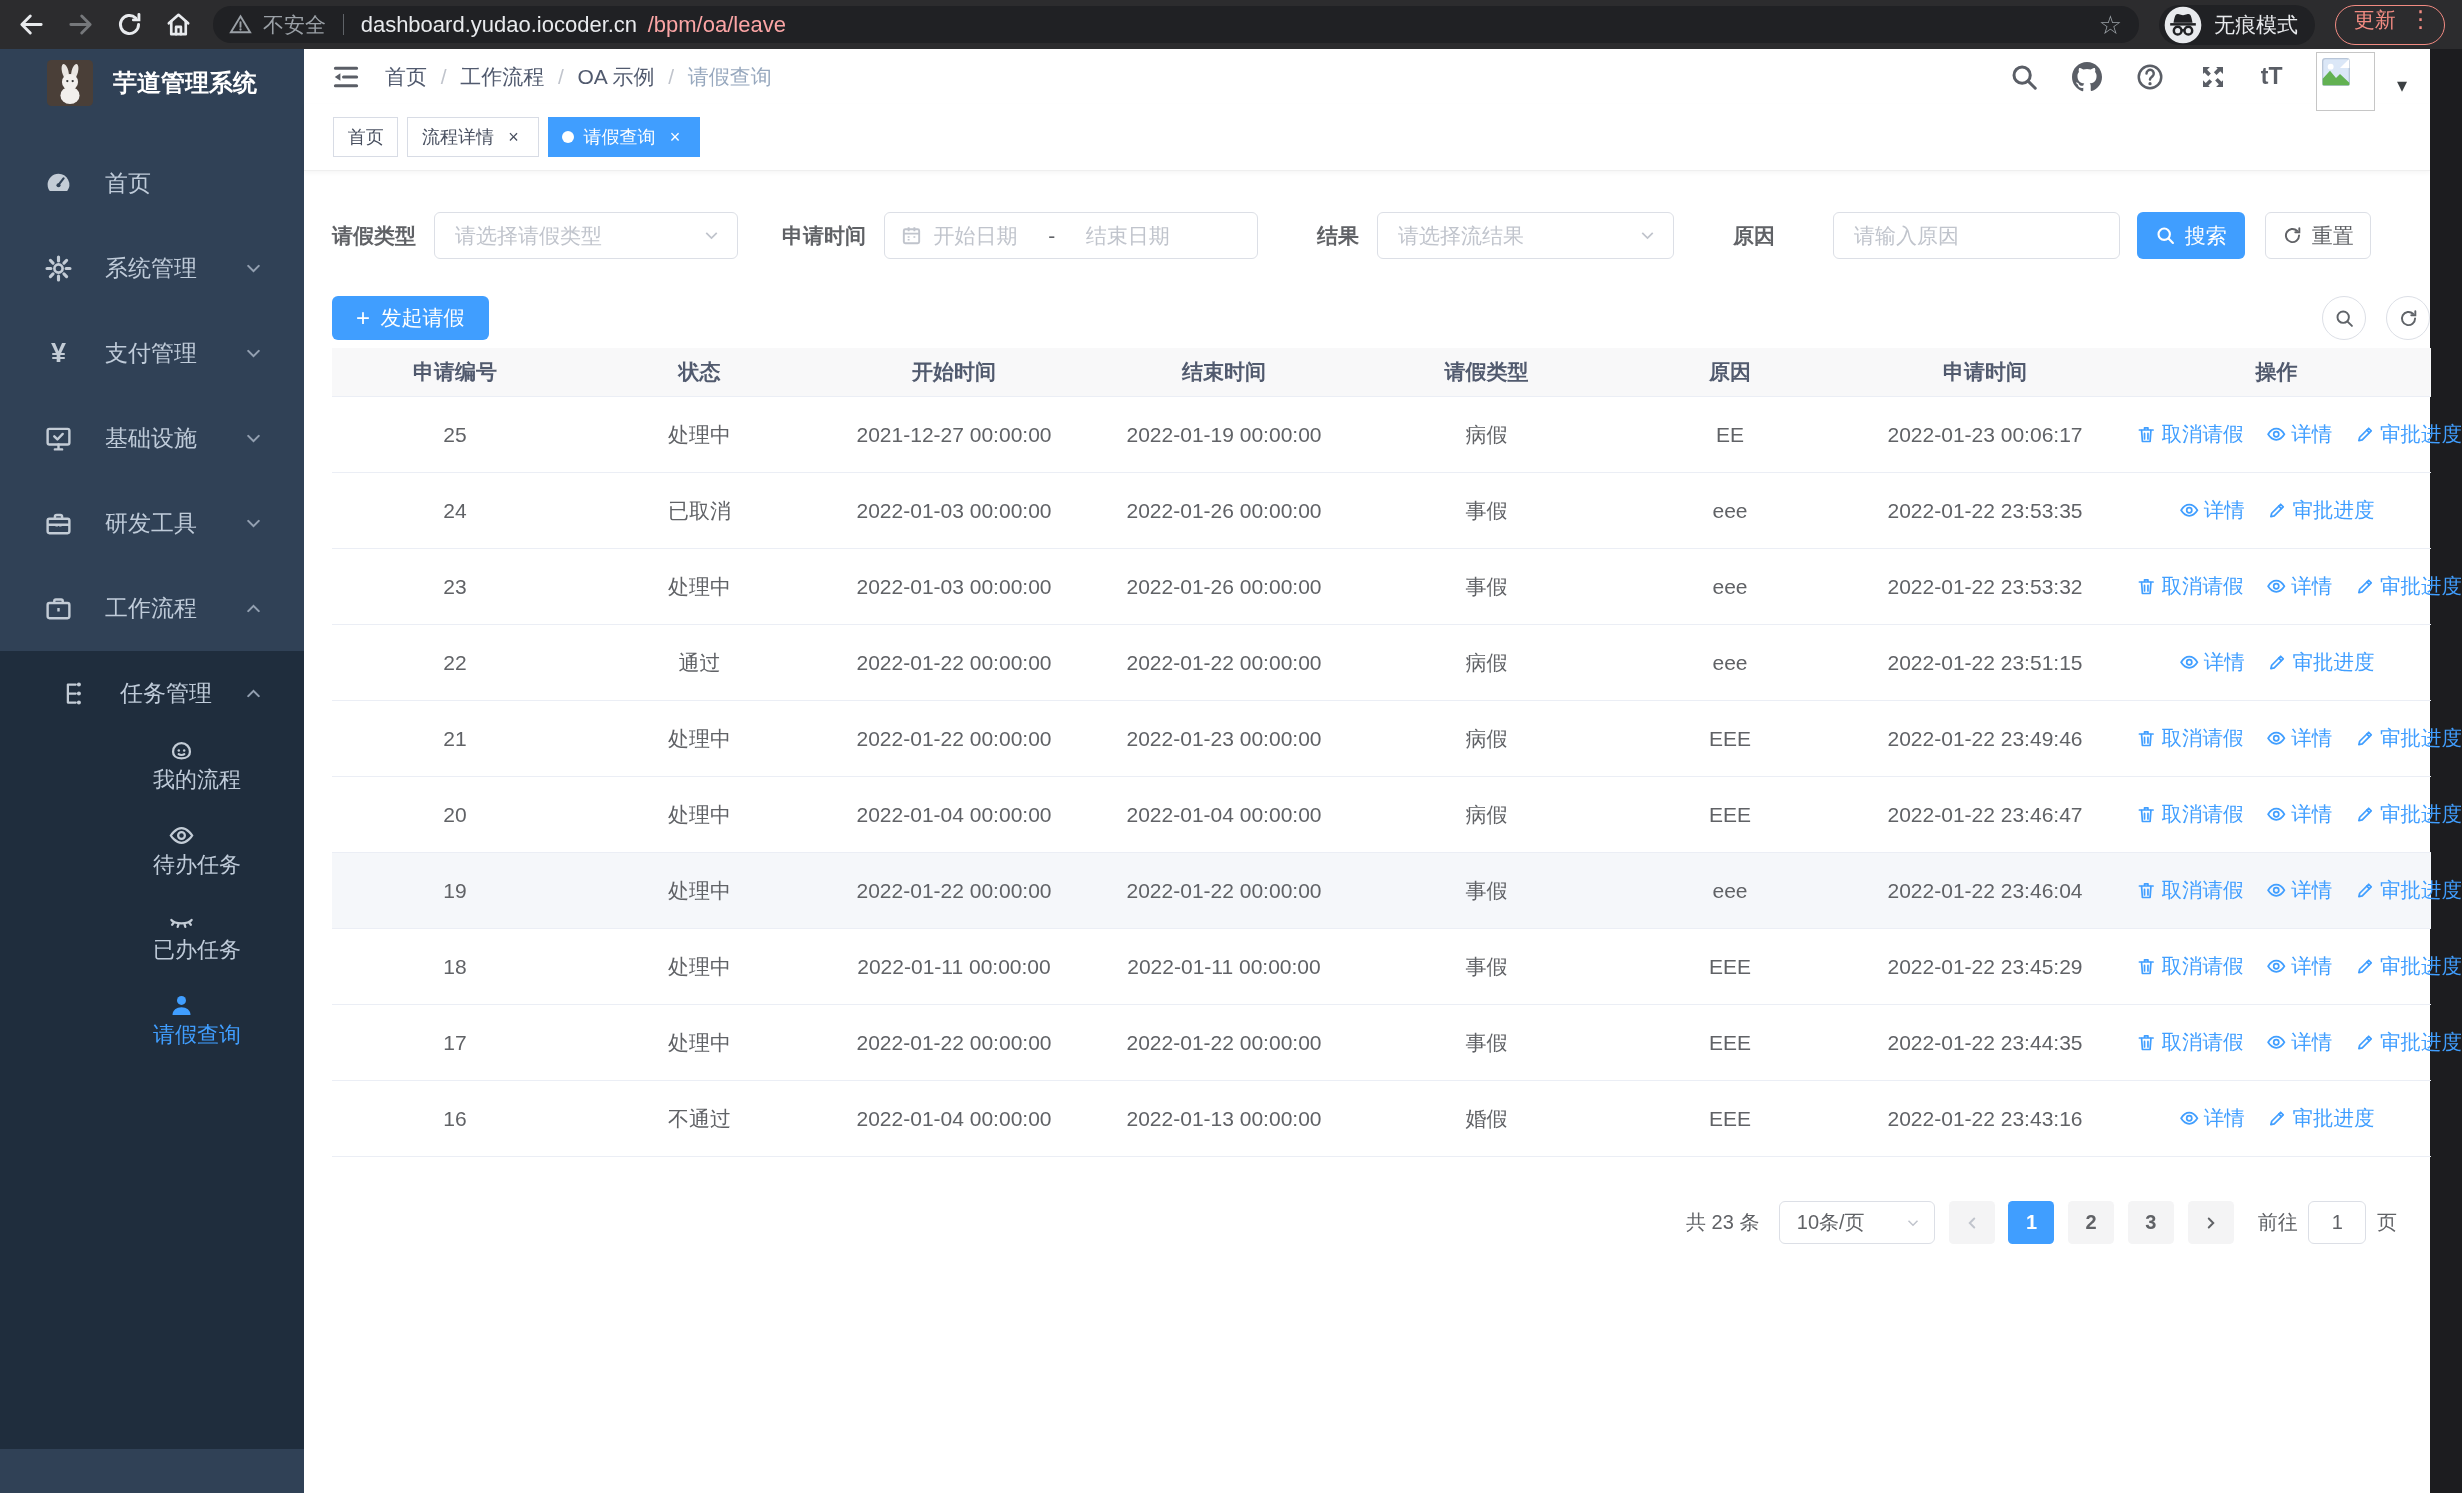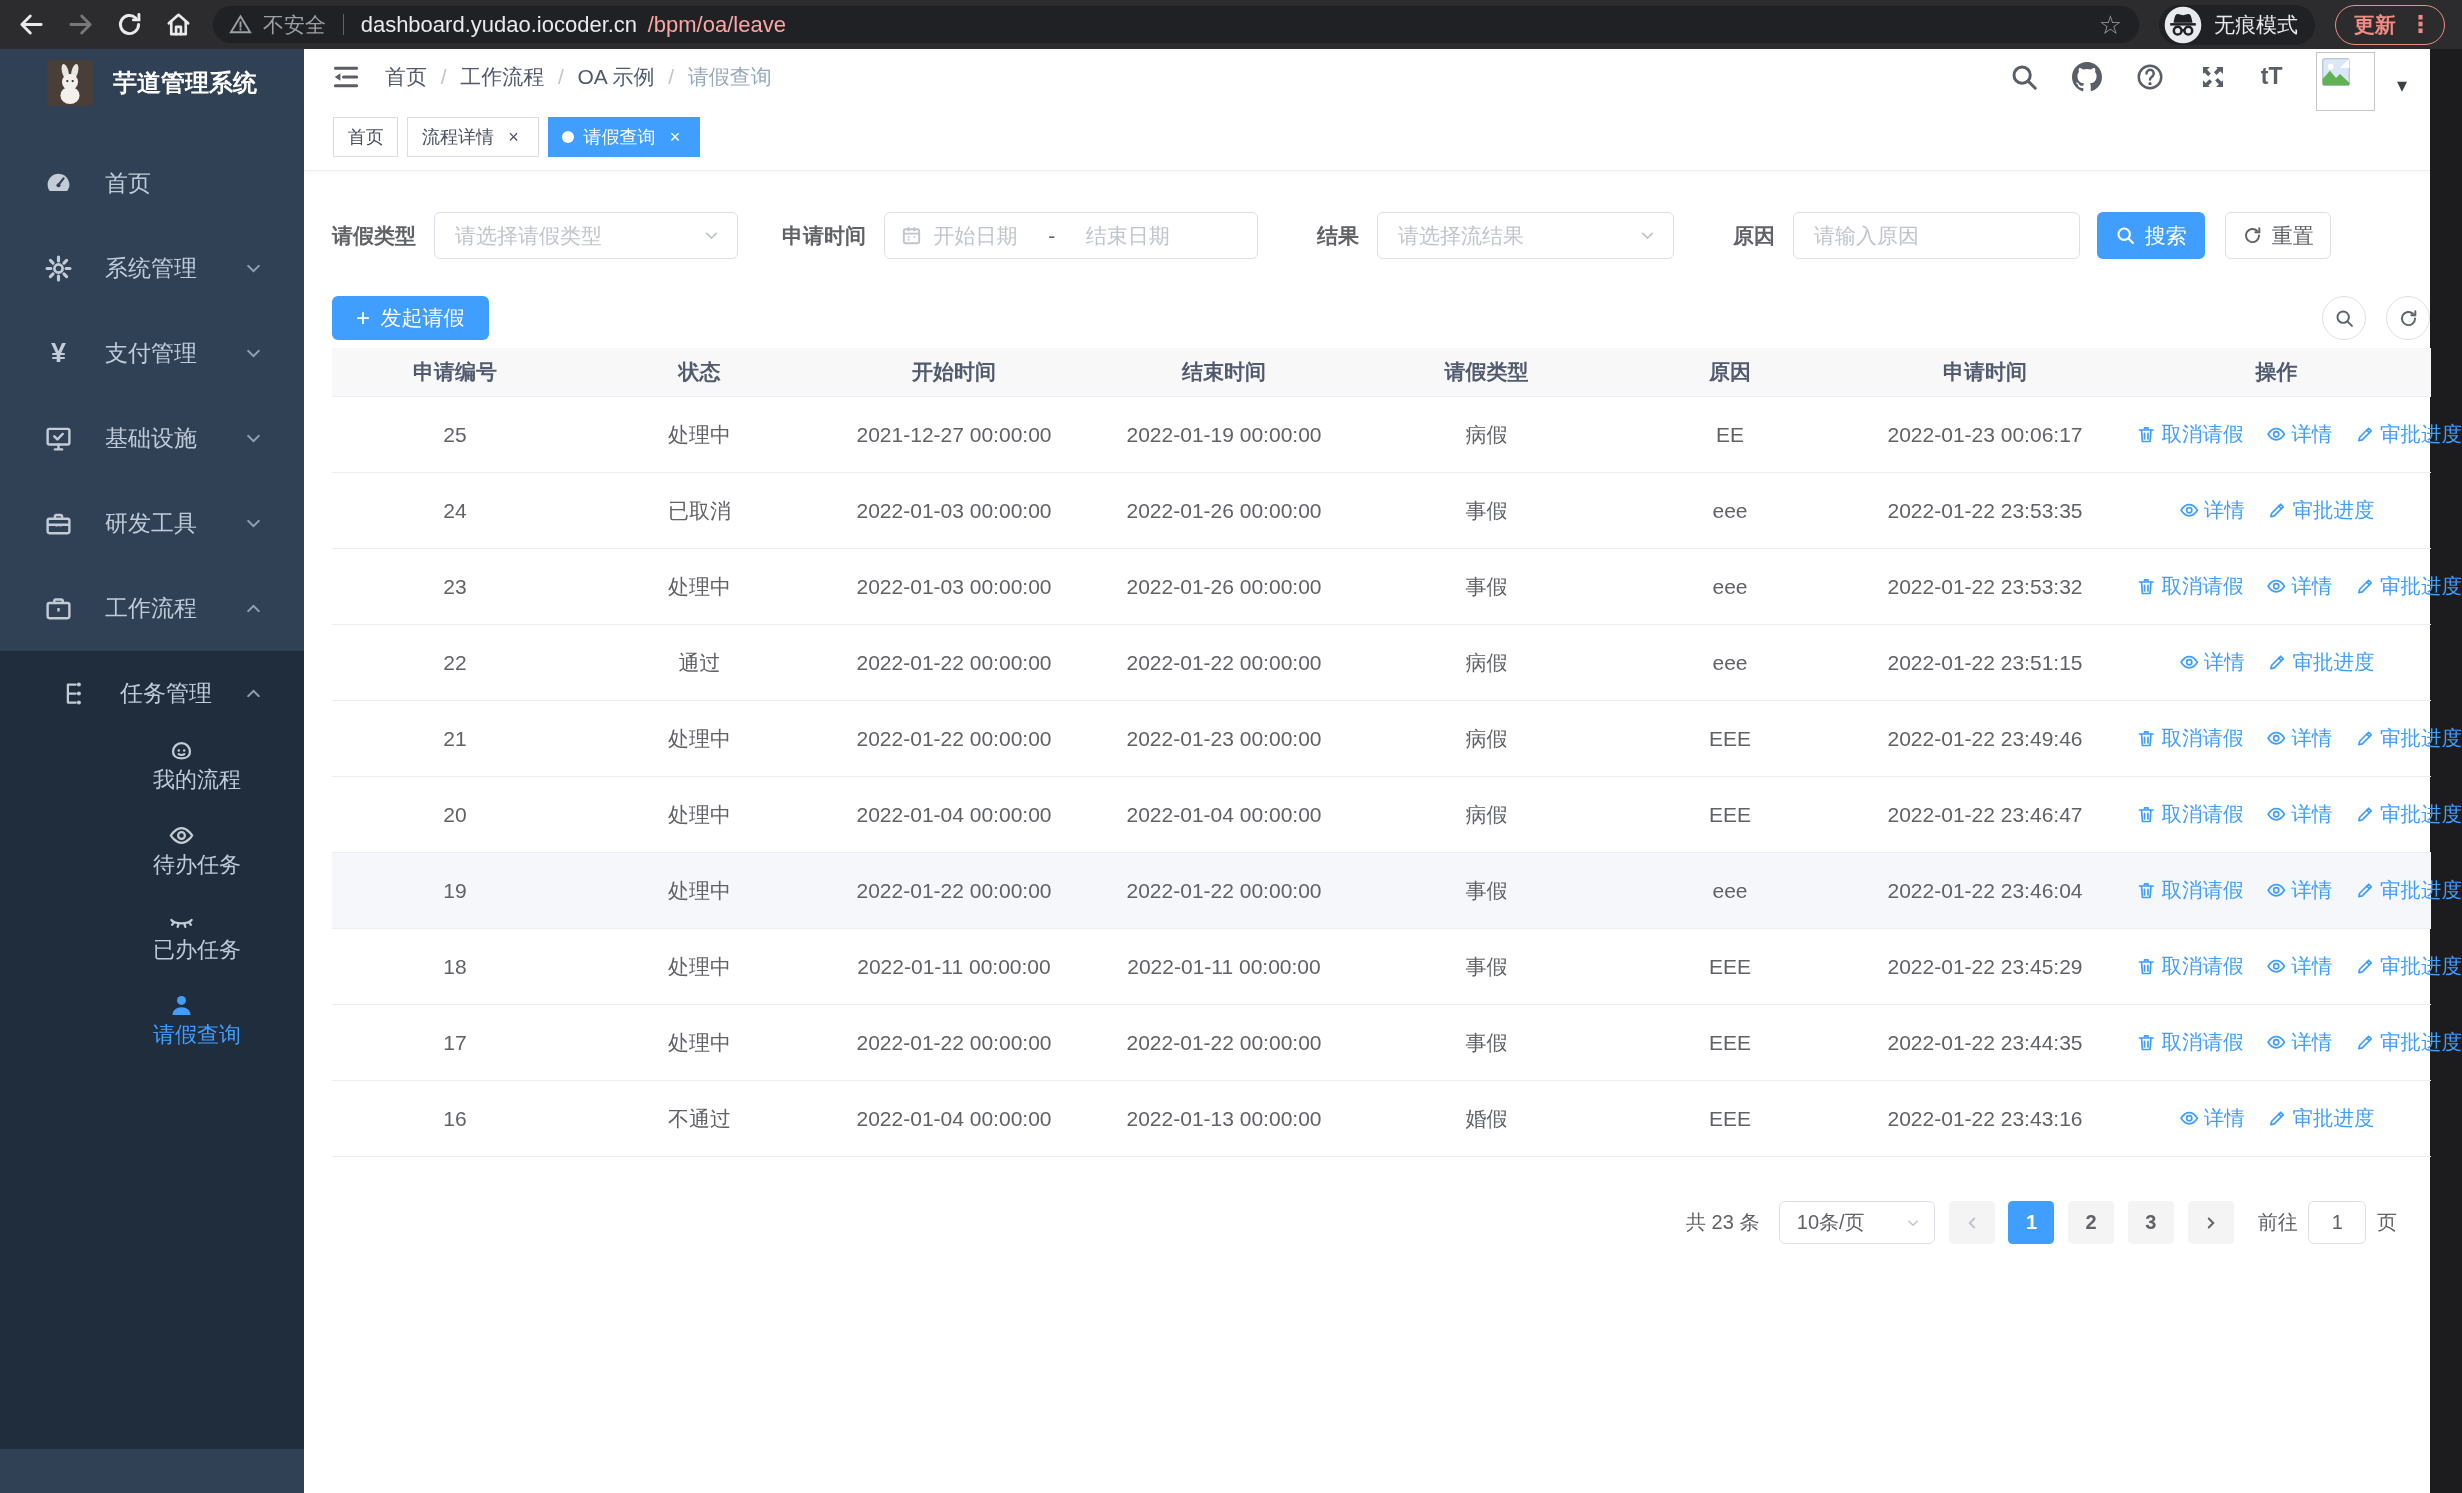--- a/index.html
+++ b/index.html
@@ -11,21 +11,21 @@
   .nav-ico { width:29px; height:29px; color:#e8eaed; flex:0 0 auto; }
   .nav-ico.dim { color:#76787b; }
   .url-pill { flex:1; height:37px; background:#202124; border-radius:18px; display:flex; align-items:center; padding:0 16.7px; gap:10.6px; min-width:0; }
   .sec-label { color:#9aa0a6; font-size:21px; }
   .pill-sep { width:1.5px; height:21px; background:#5f6368; margin:0 6px; }
   .url-host { color:#e8eaed; font-size:22px; }
   .url-path { color:#fca5a5; font-size:22px; }
   .star { margin-left:auto; color:#9aa0a6; font-size:26px; line-height:1; }
   .incog { height:40px; background:#202124; border-radius:20px; display:flex; align-items:center; gap:10.6px; padding:0 16.7px 0 4.6px; flex:0 0 auto; }
   .incog-txt { color:#e8eaed; font-size:21px; }
-  .update-pill { height:40px; border:1.5px solid #f28b82; border-radius:20px; display:flex; align-items:center; gap:13.7px; padding:0 12px 0 18px; flex:0 0 auto;font-weight:bold; }
+  .update-pill { height:40px; border:1.5px solid #f28b82; border-radius:20px; display:flex; gap:13.7px; padding:0 12px 0 18px; flex:0 0 auto; }
   .update-txt { color:#f28b82; font-size:21px; }
   .kebab { color:#f28b82; font-size:23px; letter-spacing:0; }
 
   
   .app-shell { display:flex; height:1445px; position:relative; }
   .right-strip { width:32px; background:#1c1c1f; flex:0 0 auto; }
 
   
   .sidebar { width:304px; background:#304156; flex:0 0 auto; display:flex; flex-direction:column; color:#bfcbd9; }
   .logo-row { height:68px; display:flex; align-items:center; gap:20px; padding-left:47px; flex:0 0 auto; }
@@ -70,21 +70,21 @@
   
   .filter-row { display:flex; align-items:center; height:47px; font-size:21px; color:#606266; }
   .f-label { font-weight:bold; margin-right:18px; white-space:nowrap; }
   .f-box { height:47px; border:1.5px solid #dcdfe6; border-radius:6px; background:#fff; display:flex; align-items:center; color:#c0c4cc; cursor:pointer; }
   .f-select1 { width:304px; padding:0 15px 0 20px; }
   .f-select2 { width:297px; padding:0 15px 0 20px; }
   .f-ph { flex:1; font-size:21px; color:#c0c4cc; }
   .f-chev { width:21px; height:21px; color:#c0c4cc; }
   .f-date { width:374px; padding:0 15px; gap:10.6px; cursor:text; }
   .f-date .dsep { color:#606266; padding:0 20px; }
-  .f-input { width:287px; padding:16px 20px; }
+  .f-input { width:287px; padding:16px 20px;margin-left:40px; }
   .f-input input { border:none; outline:none; width:100%; font-size:21px; color:#606266; font-family:inherit; }
   .f-input input::placeholder { color:#c0c4cc; }
   .gap-lg { margin-left:44px; }
   .gap-xl { margin-left:59px; }
   .btn { height:47px; border-radius:6px; display:inline-flex; align-items:center; justify-content:center; gap:9px; font-size:21px; cursor:pointer; border:1.5px solid transparent; }
   .btn-primary { background:#409eff; color:#fff; }
   .btn-plain { background:#fff; color:#606266; border-color:#dcdfe6; }
   .btn-search { width:108px; margin-left:16.7px; }
   .btn-reset { width:106px; margin-left:20px; }
   .b-ico { width:21px; height:21px; }

